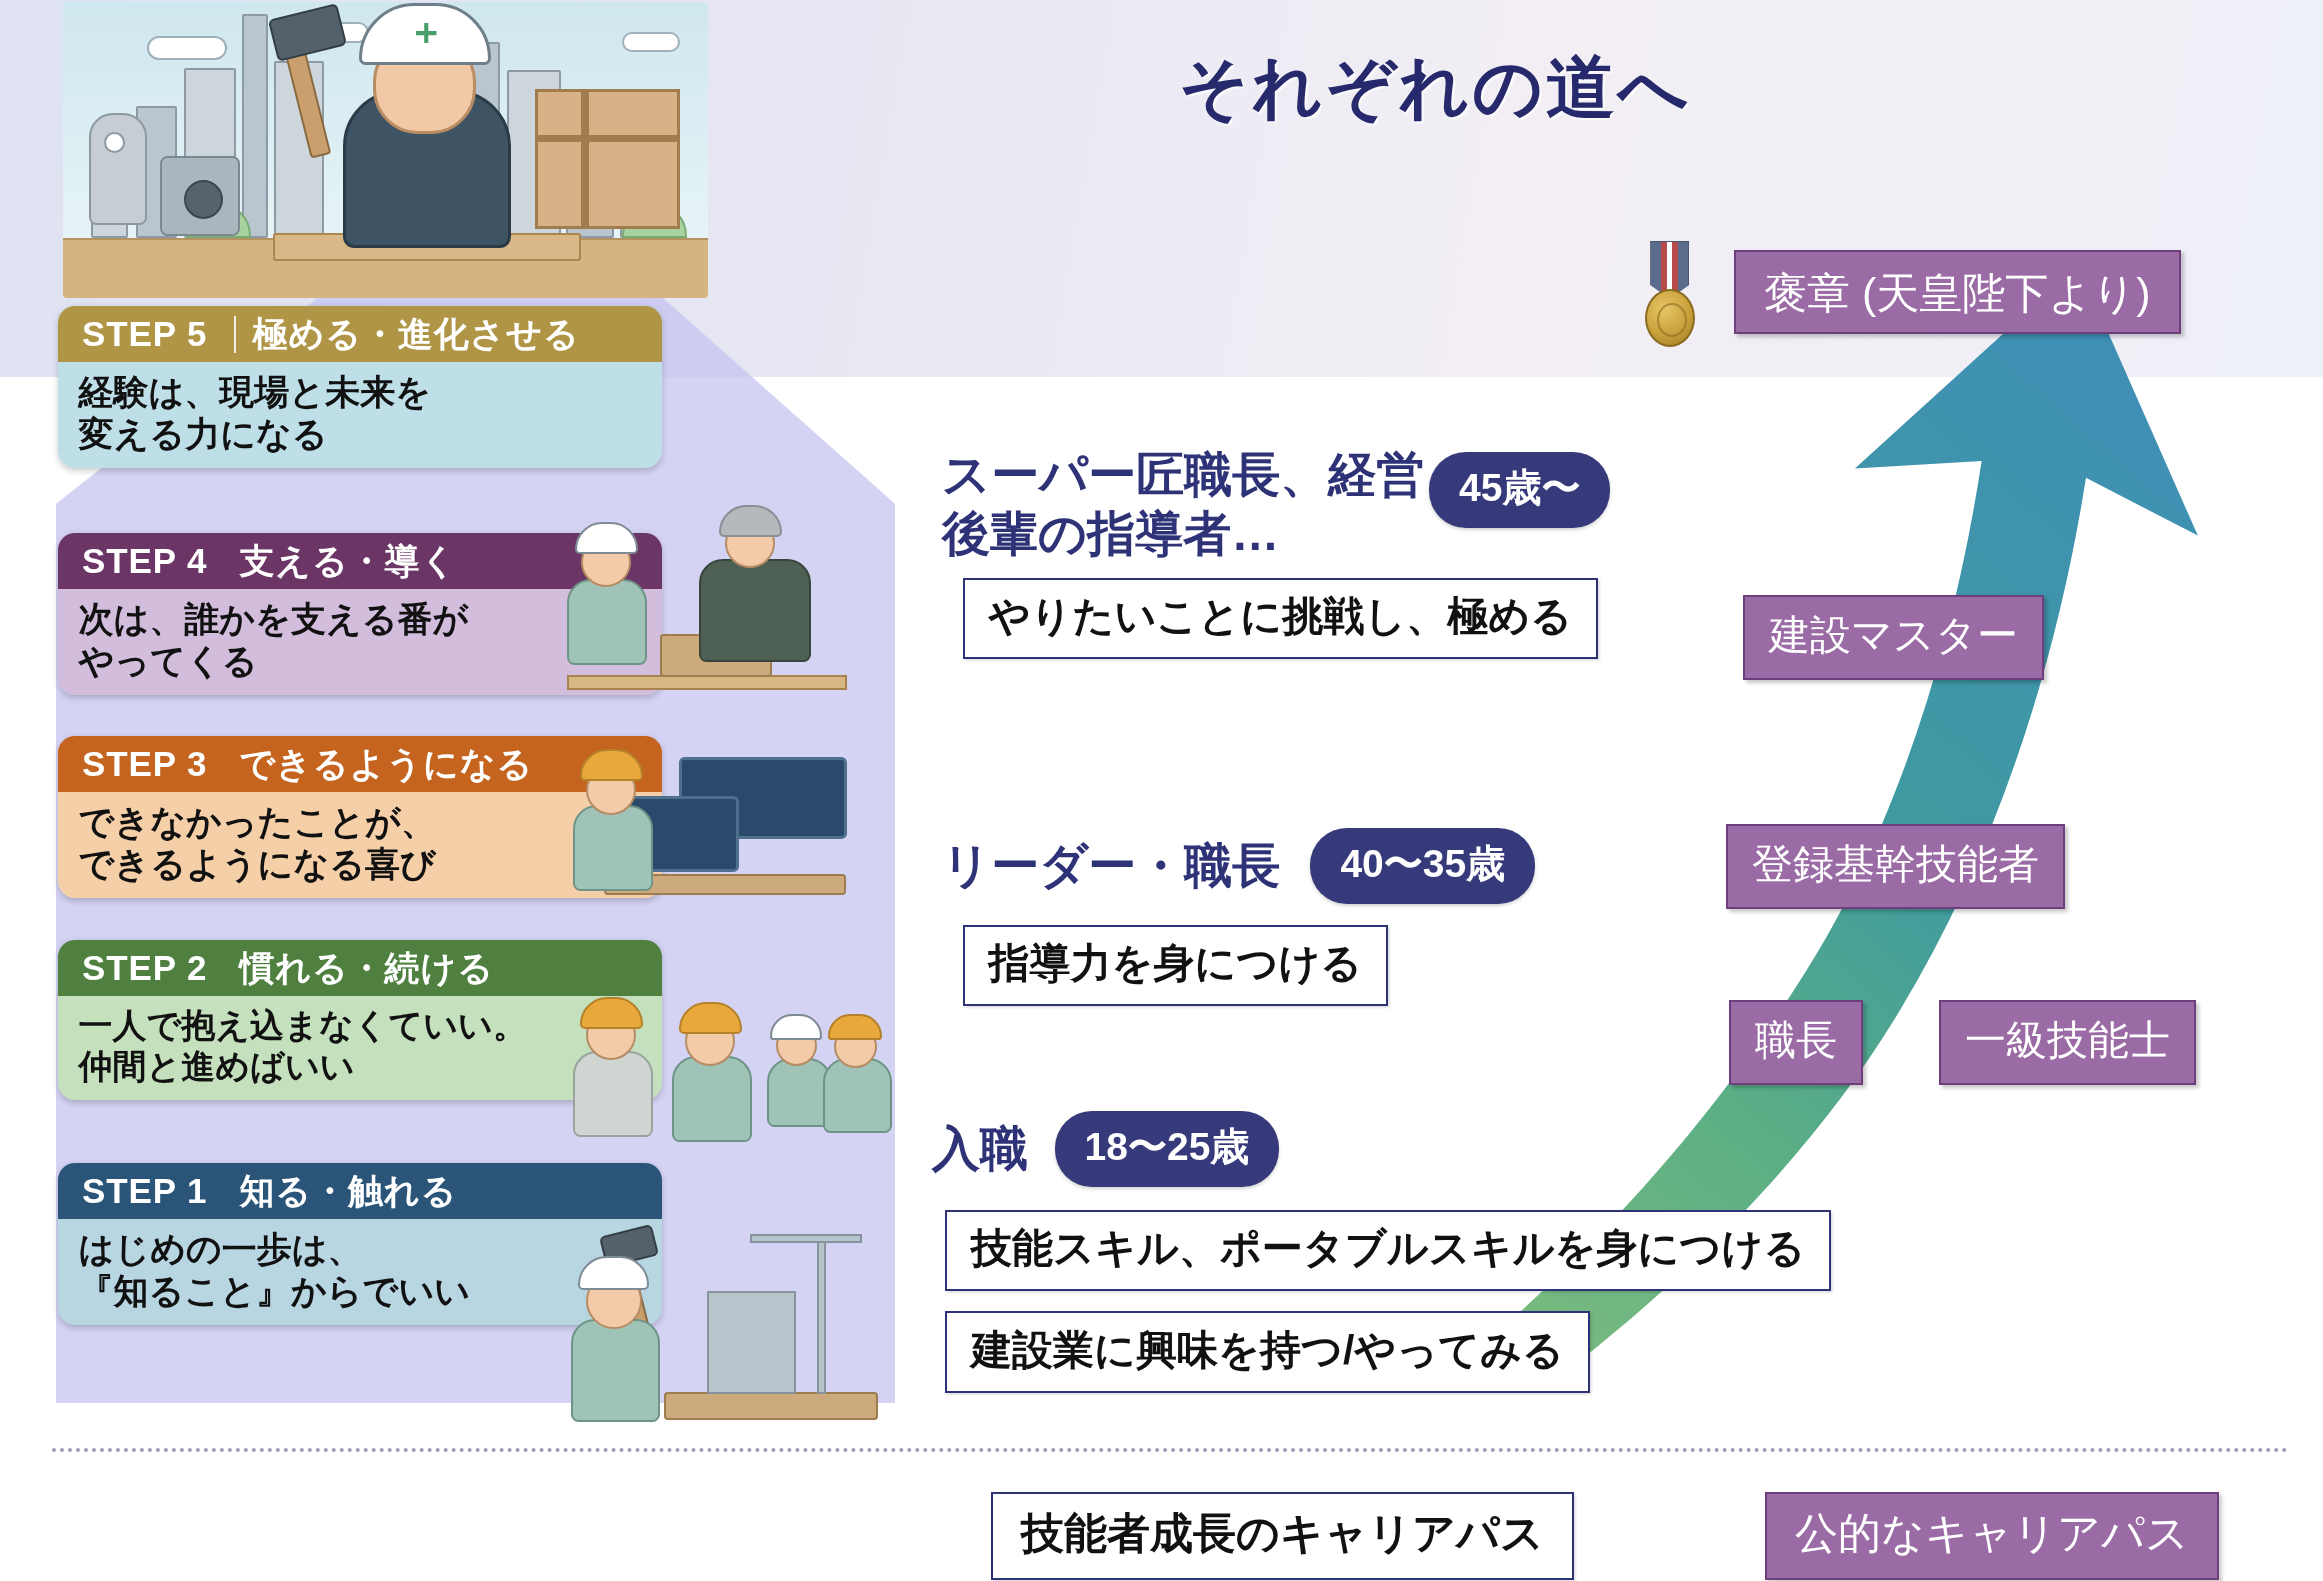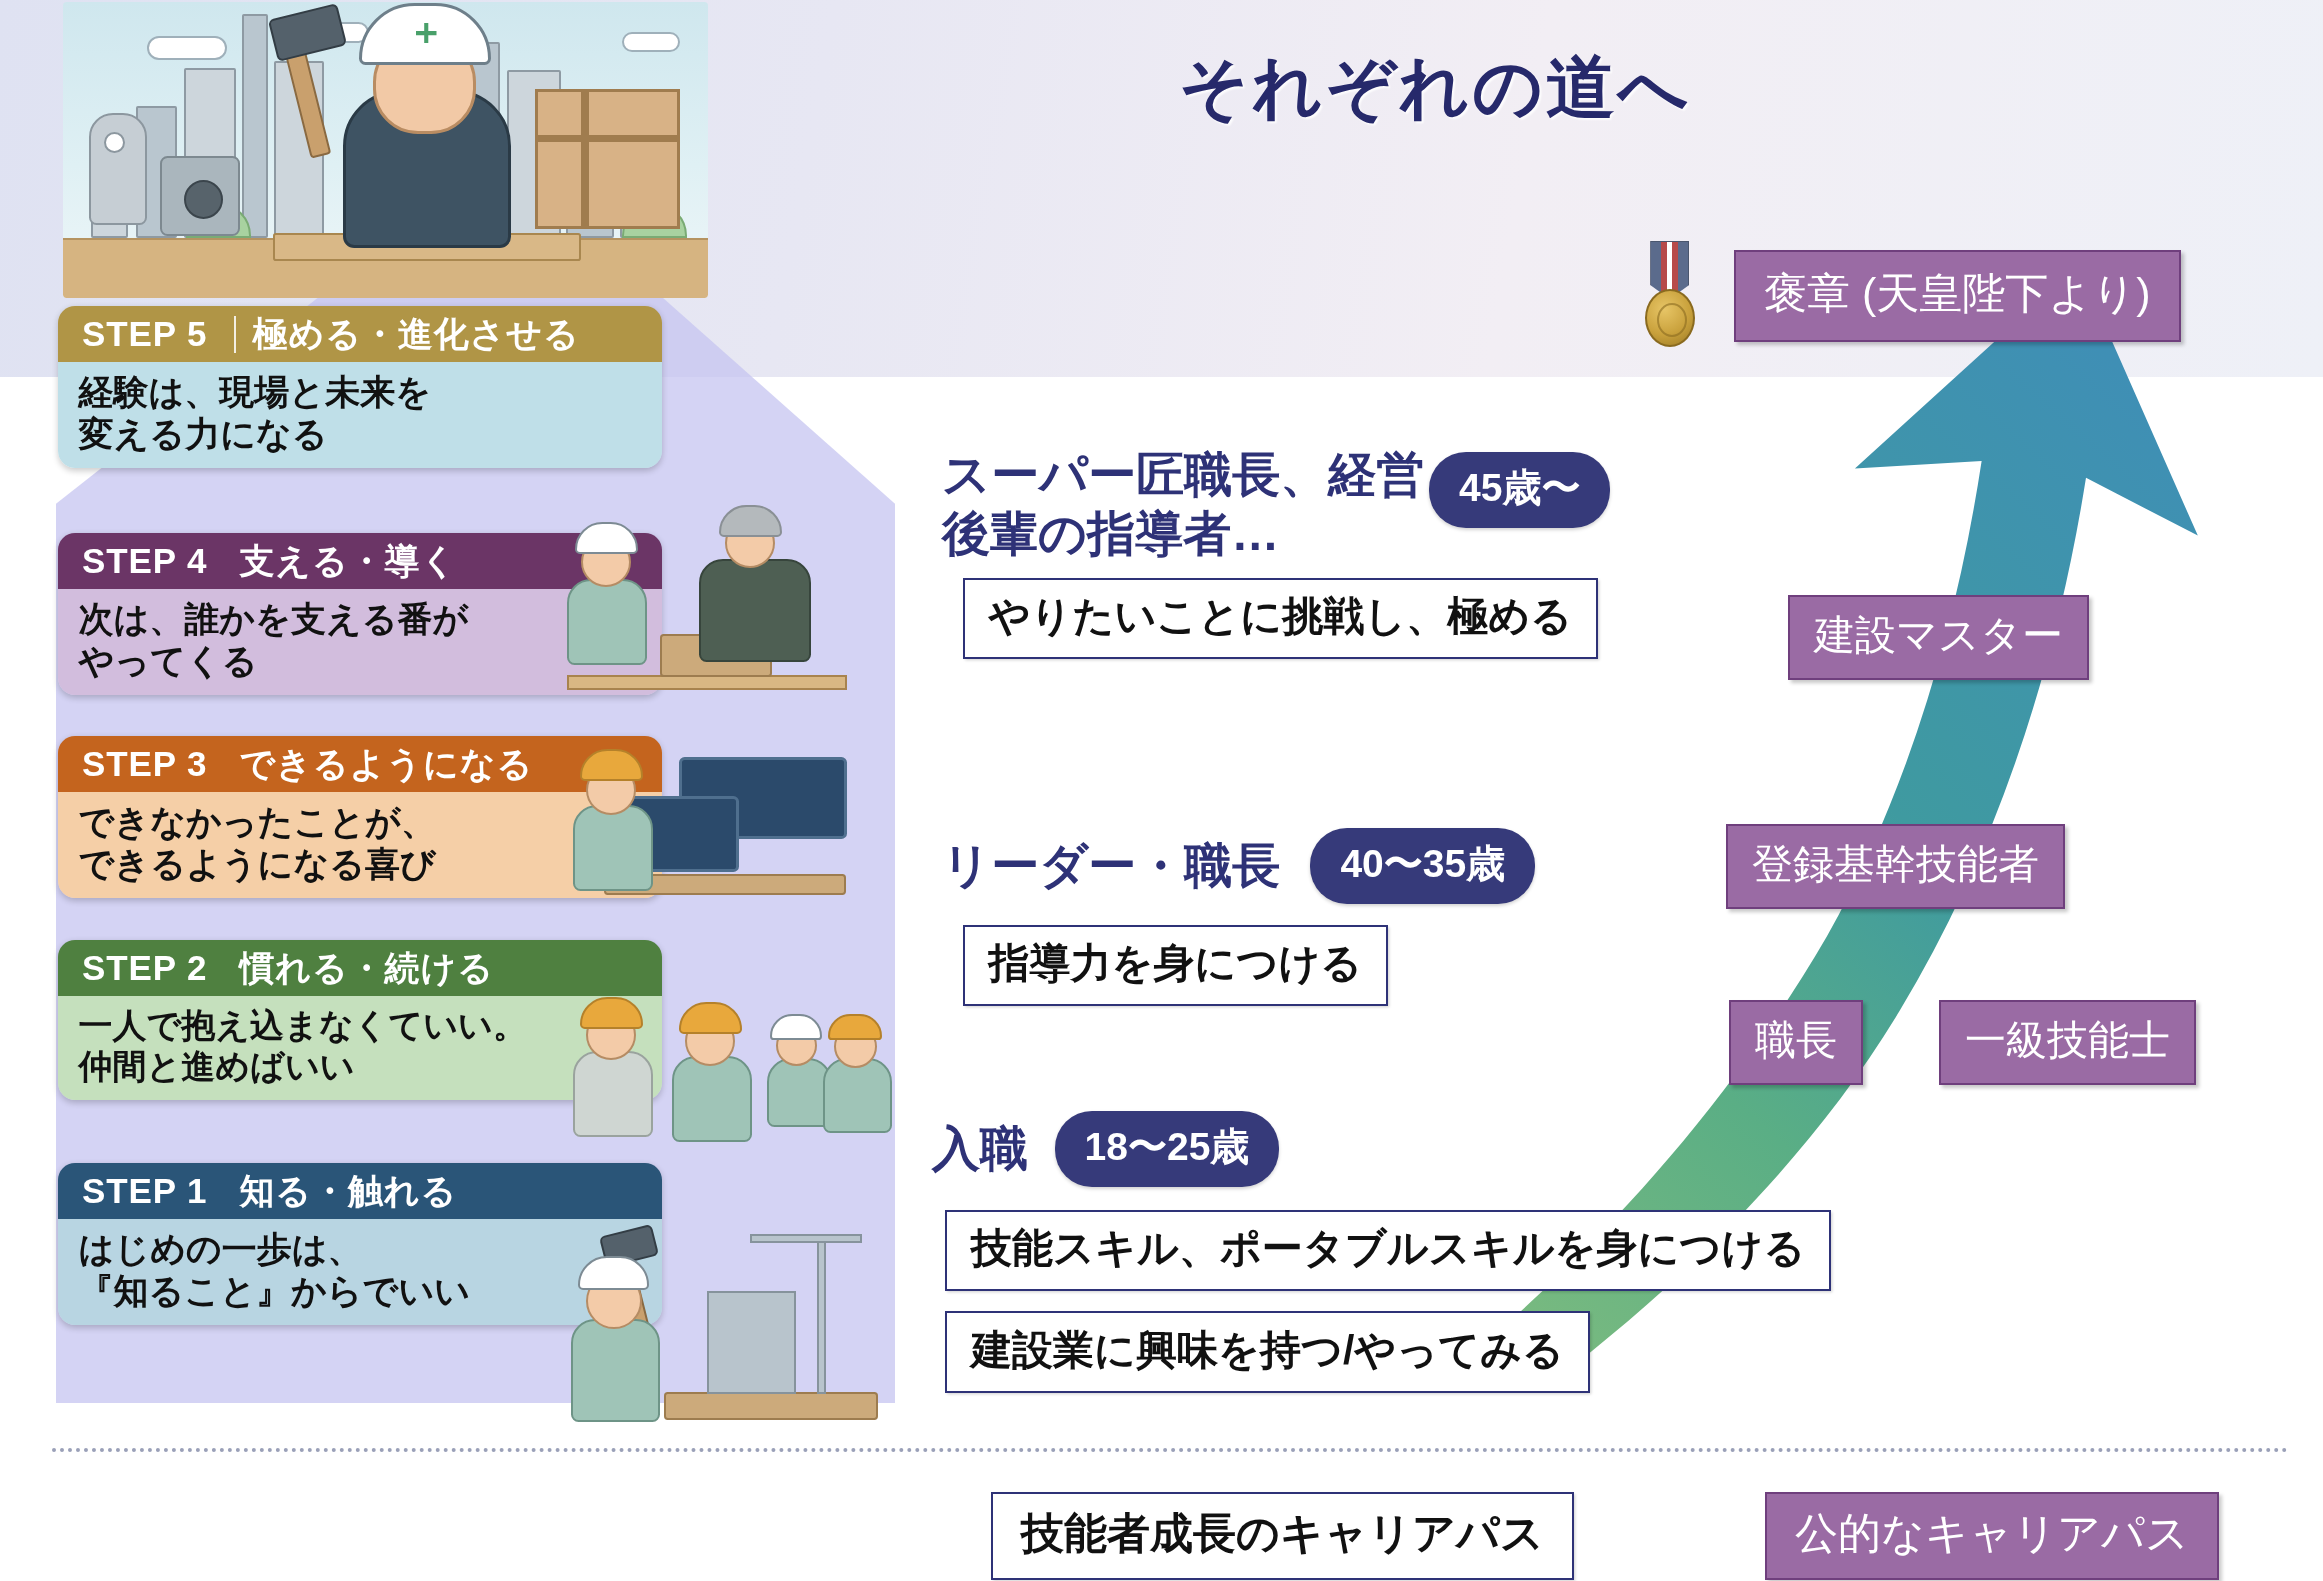--- a/index.html
+++ b/index.html
@@ -205,22 +205,22 @@
   .qual-badge {
     position: absolute;
     background: #9a6ba4;
     border: 2.8px solid #6f3f7d;
     color: #ffffff;
     font-size: 41px;
     padding: 11.2px 24px 15px;
     white-space: nowrap;
     box-shadow: 2.8px 2.8px 3.7px rgba(0,0,0,.22);
   }
-  #q-hosho   { left: 1734px; top: 250px; font-size: 43px; padding: 13px 28px 17px; }
-  #q-master  { left: 1788px; top: 595px; }
+  #q-hosho   { left: 1734px; top: 250px; font-size: 43px; padding: 13px 28px 9px; }
+  #q-master  { left: 1743px; top: 595px; }
   #q-kikan   { left: 1726px; top: 824px; }
   #q-shokucho{ left: 1729px; top: 1000px; }
   #q-ikkyu   { left: 1939px; top: 1000px; }
 
   
   .medal { position: absolute; left: 1639px; top: 241px; width: 62px; height: 110px; }
   .medal .ribbon { position:absolute; left:11.2px; top:0; width:39px; height:58px;
      background: linear-gradient(90deg,#5b6b8c 0 28%, #b74a4a 28% 42%, #ffffff 42% 58%, #b74a4a 58% 72%, #5b6b8c 72% 100%);
      border:1.9px solid #4a566e; clip-path: polygon(0 0,100% 0,100% 76%,50% 100%,0 76%); }
   .medal .disc { position:absolute; left:5.6px; top:48px; width:50px; height:58px; border-radius:50%;

